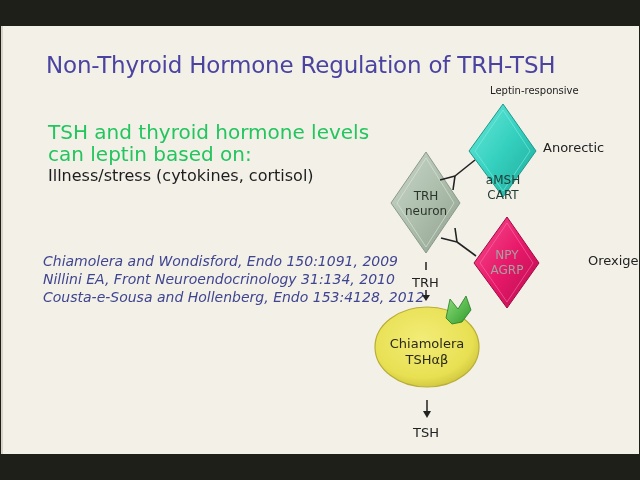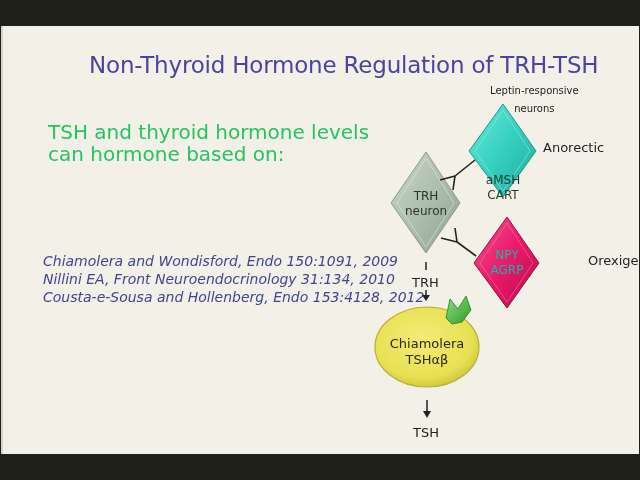--- a/index.html
+++ b/index.html
@@ -11,21 +11,20 @@
     }
     .slide {
       position: absolute; left: 1px; top: 26px; width: 636px; height: 428px;
       background: #f3f0e8;
       border-left: 2px solid #d8d4ca;
     }
     .title {
       position: absolute; left: 46px; top: 52px;
       font-size: 23px; color: #4a44a0; letter-spacing: -0.2px;
       white-space: nowrap;
-      margin-left: 43px;
     }
     .intro {
       position: absolute; left: 48px; top: 121px;
       font-size: 20px; color: #22c55e; line-height: 22px;
     }
     .bullets {
       position: absolute; left: 48px; top: 165px;
       font-size: 16px; color: #1d1d1d; line-height: 22px;
     }
     .bullets div, .intro div { white-space: nowrap; }
@@ -43,24 +42,25 @@
   </style>
 </head>
 <body>
 
 <div class="slide"></div>
 
 <div class="title">Non-Thyroid Hormone Regulation of TRH-TSH</div>
 
 <div class="intro">
   <div>TSH and thyroid hormone levels</div>
-  <div>can hormone based on:</div>
+  <div>can leptin based on:</div>
 </div>
 
 <div class="bullets">
+  <div>Illness/stress (cytokines, cortisol)</div>
 </div>
 
 <div class="refs">
   <div>Chiamolera and Wondisford, Endo 150:1091, 2009</div>
   <div>Nillini EA, Front Neuroendocrinology 31:134, 2010</div>
   <div>Cousta-e-Sousa and Hollenberg, Endo 153:4128, 2012</div>
 </div>
 
 <svg class="diagram" viewBox="0 0 640 480">
   <defs>
@@ -131,35 +131,34 @@
   </g>
 
   <g stroke="#222" stroke-width="1.5" fill="#222">
     <line x1="427" y1="400" x2="427" y2="414"></line>
     <polygon points="423,411 431,411 427,418" stroke="none"></polygon>
   </g>
 </svg>
 
 <div class="lbl" style="left:490px; top:82px; font-size:10px; text-align:center; line-height:18px;">
   <div>Leptin-responsive</div>
-  <div>neurons</div>
 </div>
 
 <div class="node-text" style="left:469px; top:136px; width:68px;margin-top:37px;">
   <div>aMSH</div>
   <div>CART</div>
 </div>
 <div class="lbl" style="left:543px; top:140px;text-align:right;">Anorectic</div>
 
 <div class="node-text" style="left:391px; top:189px; width:70px; color:#2a352a;">
   <div>TRH</div>
   <div>neuron</div>
 </div>
 
-<div class="node-text" style="left:474px; top:248px; width:66px; color:#14b8a6;">
+<div class="node-text" style="left:474px; top:248px; width:66px; color:#a3a3a3;">
   <div>NPY</div>
   <div>AGRP</div>
 </div>
 <div class="lbl" style="left:548px; top:253px;margin-left:40px;">Orexigenic</div>
 
 <div class="lbl" style="left:412px; top:275px;">TRH</div>
 
 <div class="node-text" style="left:377px; top:336px; width:100px; color:#2a2a1a; font-size:13px; line-height:16px;">
   <div>Chiamolera</div>
   <div>TSHαβ</div>

